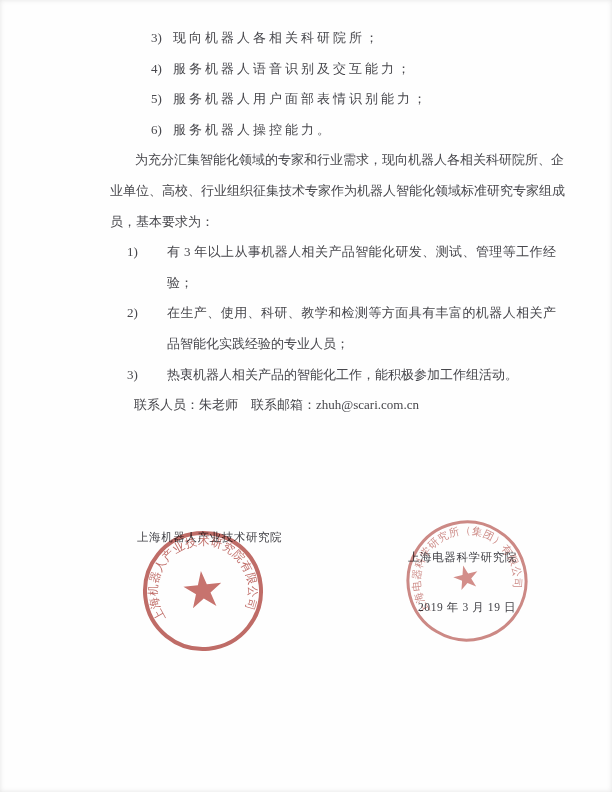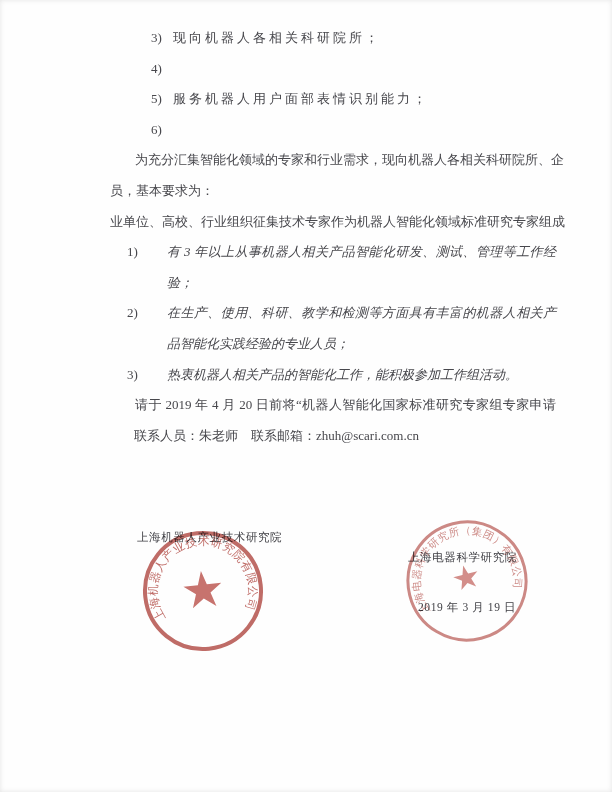--- a/index.html
+++ b/index.html
@@ -24,21 +24,21 @@
   
   .lista-item { display: flex; margin-left: 41px; letter-spacing: 3px; }
   .lista-num { flex: none; width: 22px; letter-spacing: 0; }
   
   .pline { text-align: justify; text-align-last: justify; white-space: nowrap; }
   .pline.first { text-indent: 25px; }
   .pline.last { text-align-last: left; white-space: normal; }
   
   .listb-item { display: flex; }
   .listb-num { flex: none; margin-left: 17px; width: 40px; }
-  .listb-body { flex: 1; min-width: 0; font-style: italic; }
+  .listb-body { flex: 1; min-width: 0; }
   .contact-line { text-indent: 24px; }
   
   .sig {
     position: absolute;
     font-size: 11.5px;
     letter-spacing: 0.6px;
     color: #3f3f44;
     white-space: nowrap;
   }
   .sig-left-org { left: 137px; top: 530px; }
@@ -65,33 +65,35 @@
 
 <div class="page">
   <div class="doc">
 
     <div class="lista-item">
       <span class="lista-num">3)</span>
       <span>现向机器人各相关科研院所；</span>
     </div>
     <div class="lista-item">
       <span class="lista-num">4)</span>
+      <span>服务机器人语音识别及交互能力；</span>
     </div>
     <div class="lista-item">
       <span class="lista-num">5)</span>
       <span>服务机器人用户面部表情识别能力；</span>
     </div>
     <div class="lista-item">
       <span class="lista-num">6)</span>
+      <span>服务机器人操控能力。</span>
     </div>
 
     <div>
       <div class="pline first">为充分汇集智能化领域的专家和行业需求，现向机器人各相关科研院所、企</div>
+      <div class="pline">业单位、高校、行业组织征集技术专家作为机器人智能化领域标准研究专家组成</div>
       <div class="pline last">员，基本要求为：</div>
-      <div class="pline">业单位、高校、行业组织征集技术专家作为机器人智能化领域标准研究专家组成</div>
     </div>
 
     <div class="listb-item">
       <span class="listb-num">1)</span>
       <div class="listb-body">
         <div class="pline">有 3 年以上从事机器人相关产品智能化研发、测试、管理等工作经</div>
         <div class="pline last">验；</div>
       </div>
     </div>
     <div class="listb-item">
@@ -102,21 +104,20 @@
       </div>
     </div>
     <div class="listb-item">
       <span class="listb-num">3)</span>
       <div class="listb-body">
         <div class="pline last">热衷机器人相关产品的智能化工作，能积极参加工作组活动。</div>
       </div>
     </div>
 
     <div>
-      <div class="pline first">请于 2019 年 4 月 20 日前将“机器人智能化国家标准研究专家组专家申请</div>
     </div>
 
     <div class="contact-line">联系人员：朱老师　联系邮箱：zhuh@scari.com.cn</div>
   </div>
 
   <div class="sig sig-left-org">上海机器人产业技术研究院</div>
   <div class="sig sig-right-org">上海电器科学研究院</div>
   <div class="sig sig-date">2019 年 3 月 19 日</div>
 
   <svg class="seal seal-left" viewBox="0 0 124 124">

